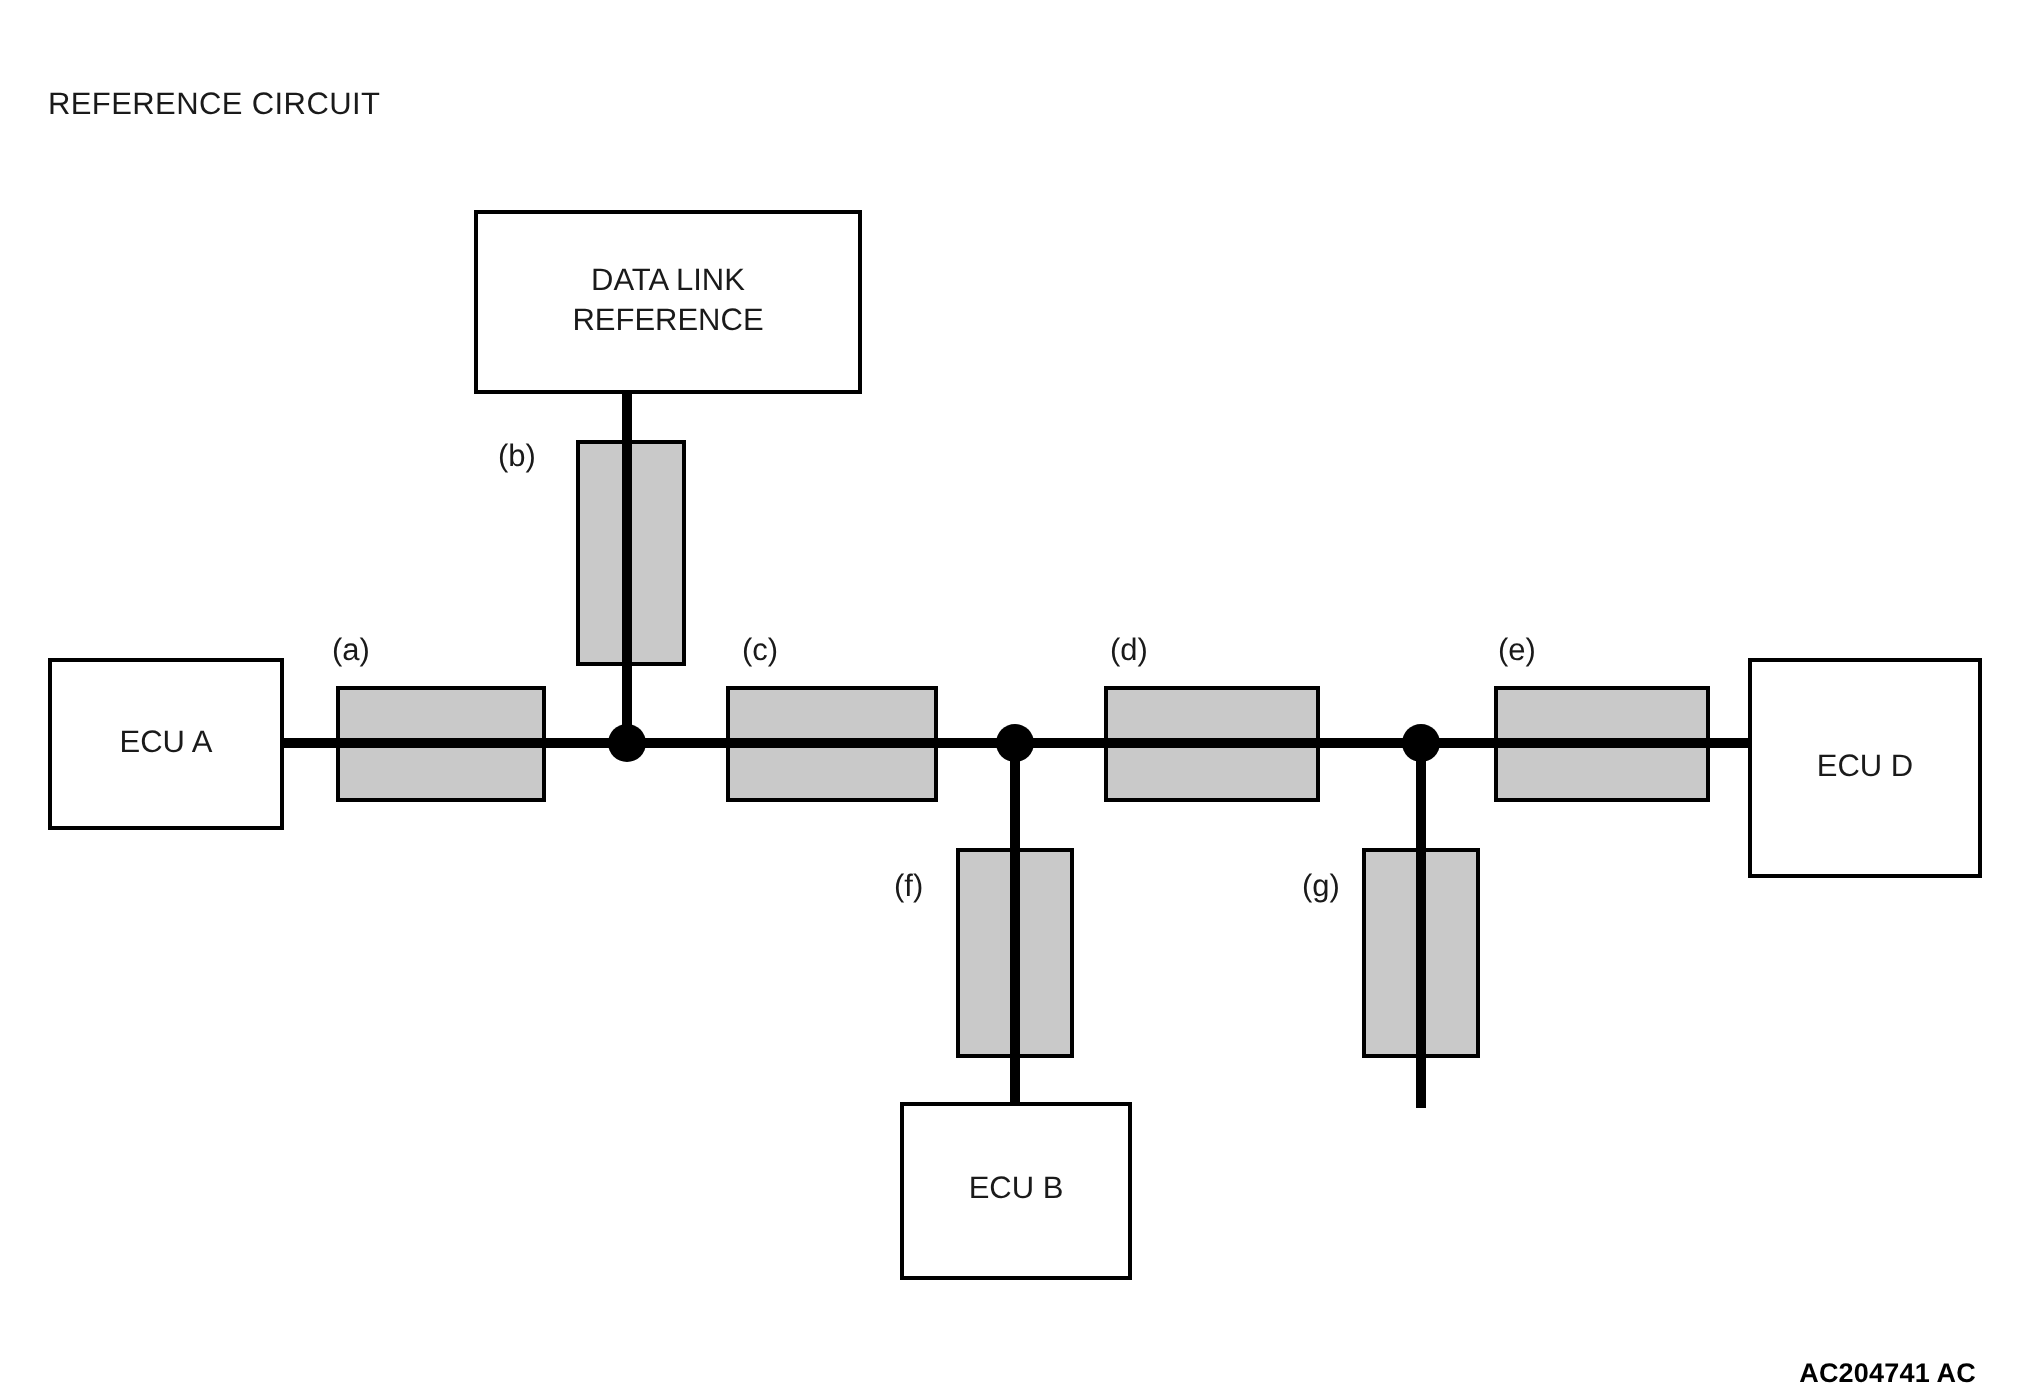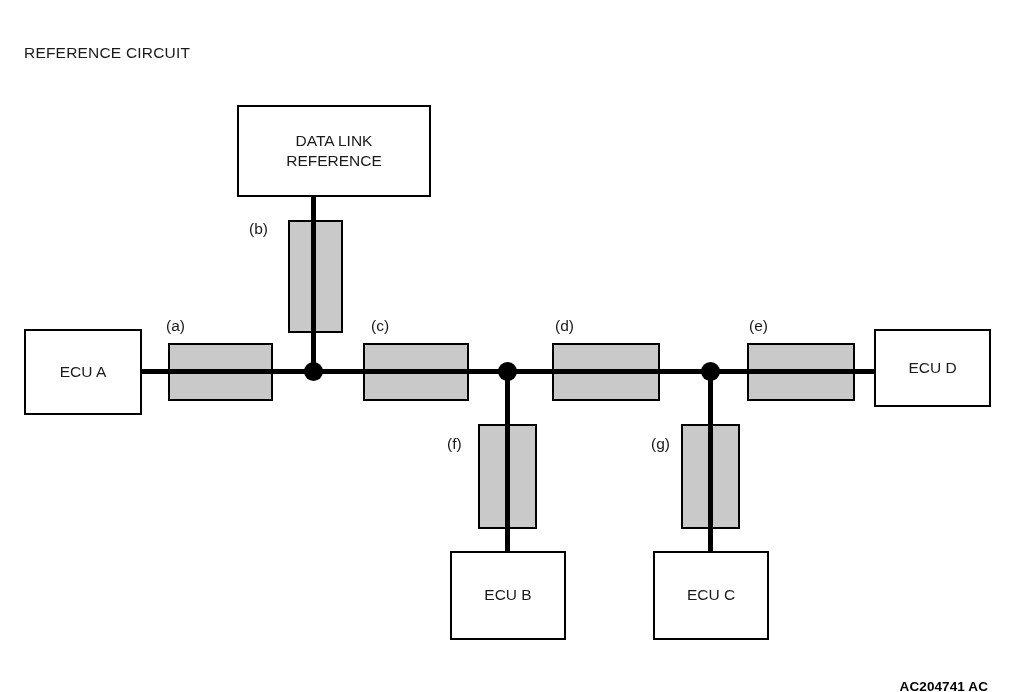--- a/index.html
+++ b/index.html
@@ -135,25 +135,22 @@
   </div>
 
   <div class="box" style="left:24px; top:310px; width:118px; height:86px;text-align:center;">
     <span>ECU A</span>
   </div>
 
   <div class="box" style="left:450px; top:532px; width:116px; height:89px;">
     <span>ECU B</span>
   </div>
 
-  <div class="box" style="left:653px; top:532px; width:116px; height:89px;">
-    <span>ECU C</span>
-  </div>
 
-  <div class="box" style="left:874px; top:310px; width:117px; height:78px;">
+  <div class="box" style="left:874px; top:310px; width:117px; height:110px;">
     <span>ECU D</span>
   </div>
 
   <div class="ref" style="left:166px; top:298px;">(a)</div>
   <div class="ref" style="left:249px; top:201px;">(b)</div>
   <div class="ref" style="left:371px; top:298px;">(c)</div>
   <div class="ref" style="left:555px; top:298px;">(d)</div>
   <div class="ref" style="left:749px; top:298px;">(e)</div>
   <div class="ref" style="left:447px; top:416px;">(f)</div>
   <div class="ref" style="left:651px; top:416px;">(g)</div>

